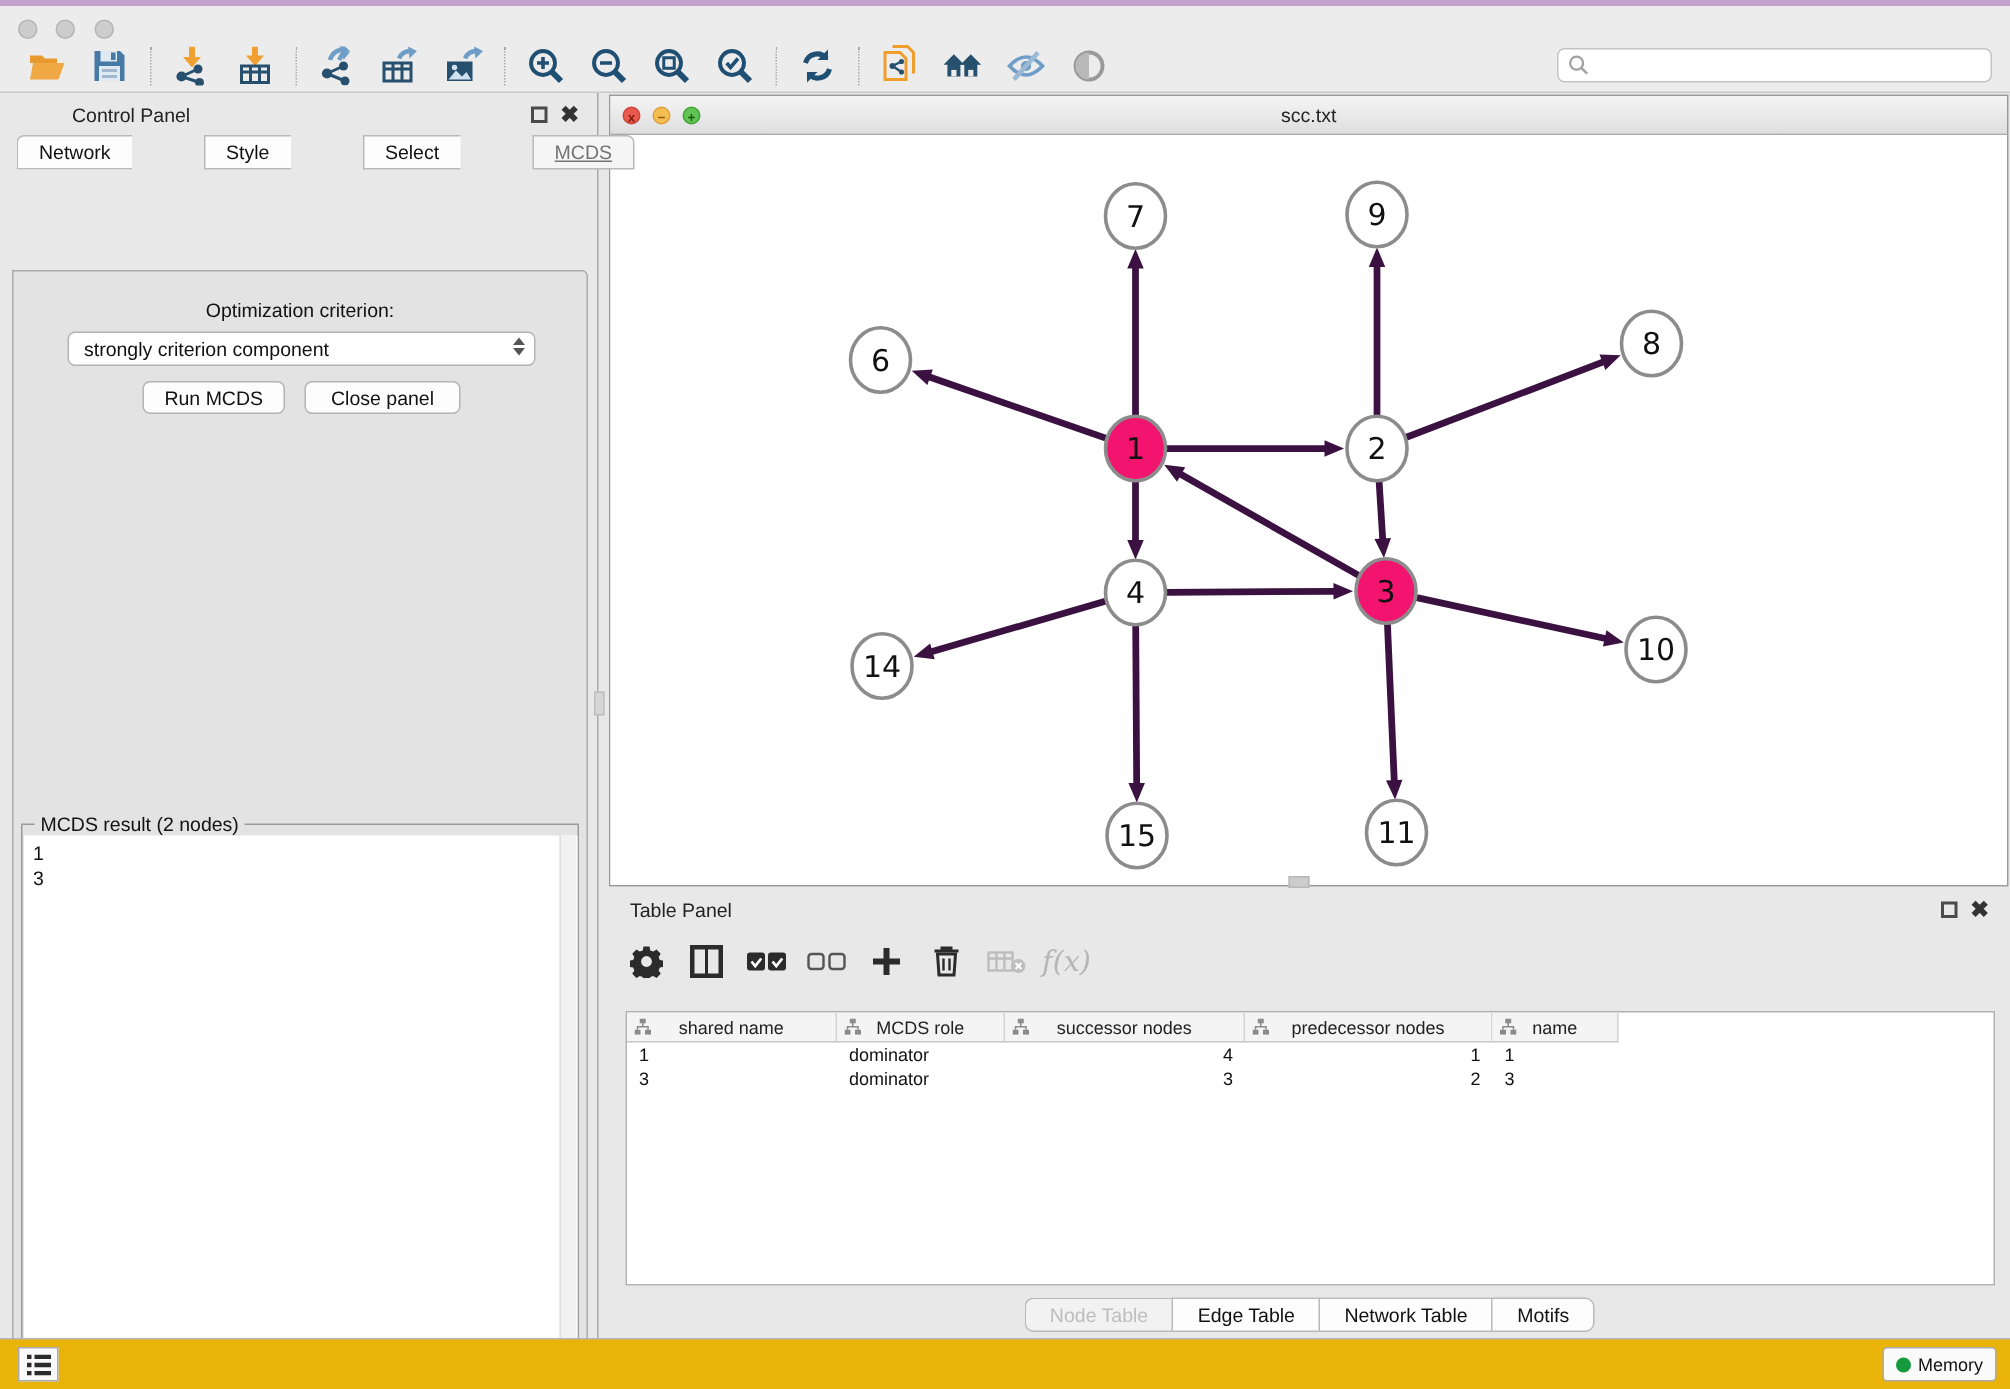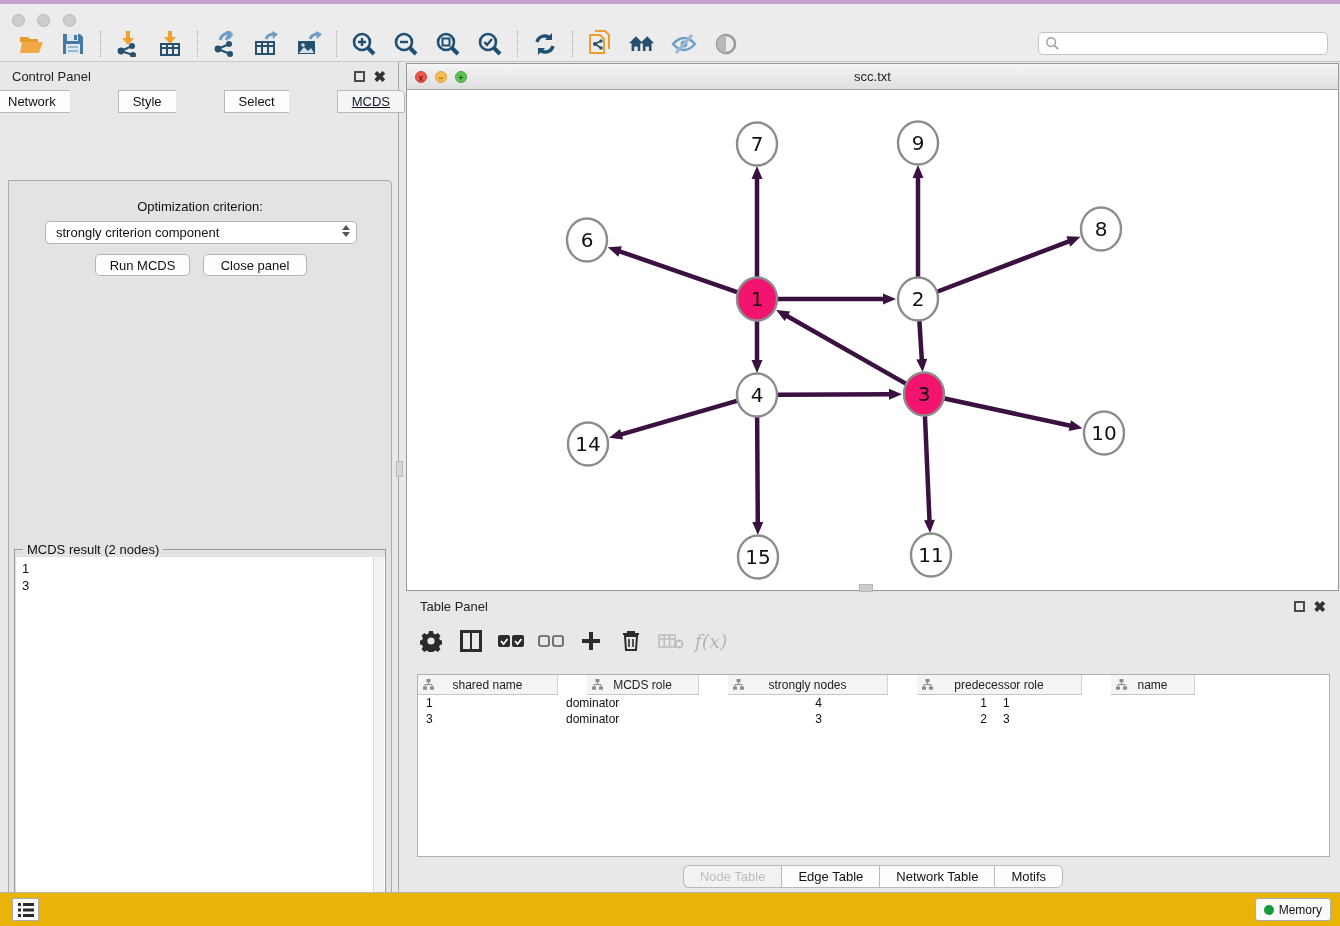--- a/index.html
+++ b/index.html
@@ -15,30 +15,30 @@
 
   
   #toolbar { left:0; top:27px; width:1340px; height:35px; background:#ececec; border-bottom:1px solid #c9c9c9; display:flex; align-items:center; padding-left:10px; }
   .tb-icon { width:26px; height:26px; margin:0 8px; display:flex; align-items:center; justify-content:center; cursor:default; }
   .tb-sep { width:1px; height:26px; margin:0 6px; border-left:1px dotted #a9a9a9; }
   #search-box { position:absolute; right:12px; top:5px; width:290px; height:23px; background:#fff; border:1px solid #c4c4c4; border-radius:5px; display:flex; align-items:center; padding-left:6px; }
   #search-box svg { opacity:.55; }
   #search-input { border:none; outline:none; flex:1; height:19px; font-size:12px; background:transparent; }
 
   
-  #control-panel { left:0; top:62px; width:399px; height:830px; background:#e8e8e8; border-right:1px solid #a9a9a9; }
+  #control-panel { left:0; top:62px; width:399px; height:830px; background:#e8e8e8; border-right:1px solid #a9a9a9;padding-left:36px; }
   .panel-header { height:28px; display:flex; align-items:center; padding:0 12px; font-size:13px; color:#222; }
   .panel-header .spacer { flex:1; }
   .float-btn { width:11px; height:11px; border:2px solid #4a4a4a; margin-right:8px; }
   .close-btn { font-size:15px; font-weight:bold; color:#333; line-height:11px; }
   .tabstrip { display:flex; justify-content:center; position:relative; z-index:2;gap:48px; }
   .tab { font-size:13px; padding:3px 14px; background:#fdfdfd; border:1px solid #b9b9b9; border-right:none; color:#111; }
   .tab:first-child { border-radius:5px 0 0 0; }
   .tab:last-child  { border-right:1px solid #b9b9b9; border-radius:0 5px 0 0; }
-  .tab.active { background:#f5f5f5; color:#0f172a;text-decoration:underline; }
+  .tab.active { background:#f5f5f5; color:#737373;text-decoration:underline; }
   #cp-content { left:8px; top:118px; width:384px; height:763px; background:#e3e3e3; border:1px solid #ababab; border-radius:0 4px 4px 4px; }
   #opt-label { top:18px; width:100%; text-align:center; font-size:13px; color:#111; }
   #opt-select { left:36px; top:40px; width:312px; height:23px; background:#fff; border:1px solid #b4b4b4; border-radius:5px; font-size:13px; color:#111; display:flex; align-items:center; padding-left:10px; }
   .stepper { position:absolute; right:6px; top:3px; display:flex; flex-direction:column; gap:2px; }
   .stepper i { width:0; height:0; border-left:4px solid transparent; border-right:4px solid transparent; }
   .stepper .up { border-bottom:5px solid #555; }
   .stepper .dn { border-top:5px solid #555; }
   .cp-btn { height:22px; background:#fdfdfd; border:1px solid #b4b4b4; border-radius:5px; font-size:13px; color:#111; display:flex; align-items:center; justify-content:center; }
   #run-btn   { left:86px; top:73px; width:95px; }
   #close-btn { left:194px; top:73px; width:104px; }
@@ -57,21 +57,21 @@
   .tl.green  { background:#5fc454; border:1px solid #44a338; color:#1a5e12; }
   #net-title { position:absolute; left:0; width:100%; text-align:center; font-size:13px; color:#222; }
   #net-canvas { left:0; top:26px; width:931px; height:500px; background:#fff; }
   #net-bottom-grip { left:859px; top:584px; width:14px; height:8px; background:#ccc; border:1px solid #b8b8b8; }
 
   
   #table-panel { left:406px; top:592px; width:934px; height:300px; background:#e8e8e8; }
   #tp-toolbar { left:12px; top:36px; display:flex; align-items:center; gap:14px; }
   .tp-icon { width:26px; height:26px; display:flex; align-items:center; justify-content:center; }
   #tbl { left:11px; top:82px; width:913px; height:183px; background:#fff; border:1px solid #b0b0b0; overflow:hidden; }
-  #tbl-header { display:flex; height:20px;gap:29px; }
+  #tbl-header { display:flex; height:20px; }
   .th { background:#f4f4f4; border-right:1px solid #d4d4d4; border-bottom:1px solid #c7c7c7; font-size:12px; color:#222; display:flex; align-items:center; justify-content:center; position:relative; }
   .th .hier { position:absolute; left:5px; top:4px; }
   .tr { display:flex; height:16px; }
   .td { font-size:12px; color:#111; padding:0 8px; line-height:16px; overflow:hidden; }
   #bottom-tabs { left:0; top:273px; width:934px; display:flex; justify-content:center; }
   .btab { font-size:13px; padding:3px 16px; background:#fdfdfd; border:1px solid #b9b9b9; border-right:none; color:#111; }
   .btab:first-child { border-radius:6px 0 0 6px; }
   .btab:last-child { border-right:1px solid #b9b9b9; border-radius:0 6px 6px 0; }
   .btab.active { color:#bdbdbd; background:#f2f2f2; }
 
@@ -441,32 +441,32 @@
         </div>
         <div class="th" style="width: 160px;">
           <svg class="hier" width="11" height="11" viewBox="0 0 11 11">
             <g fill="#8a8a8a">
               <rect x="3.5" y="0" width="4" height="3.2"></rect>
               <rect x="0" y="7.5" width="4" height="3.2"></rect>
               <rect x="7" y="7.5" width="4" height="3.2"></rect>
             </g>
             <path d="M5.5 3 v2.5 M2 7.5 v-2 h7 v2" stroke="#8a8a8a" stroke-width="1" fill="none"></path>
           </svg>
-          <span>strongly nodes</span>
+          <span>successor nodes</span>
         </div>
         <div class="th" style="width: 165px;">
           <svg class="hier" width="11" height="11" viewBox="0 0 11 11">
             <g fill="#8a8a8a">
               <rect x="3.5" y="0" width="4" height="3.2"></rect>
               <rect x="0" y="7.5" width="4" height="3.2"></rect>
               <rect x="7" y="7.5" width="4" height="3.2"></rect>
             </g>
             <path d="M5.5 3 v2.5 M2 7.5 v-2 h7 v2" stroke="#8a8a8a" stroke-width="1" fill="none"></path>
           </svg>
-          <span>predecessor role</span>
+          <span>predecessor nodes</span>
         </div>
         <div class="th" style="width: 84px;">
           <svg class="hier" width="11" height="11" viewBox="0 0 11 11">
             <g fill="#8a8a8a">
               <rect x="3.5" y="0" width="4" height="3.2"></rect>
               <rect x="0" y="7.5" width="4" height="3.2"></rect>
               <rect x="7" y="7.5" width="4" height="3.2"></rect>
             </g>
             <path d="M5.5 3 v2.5 M2 7.5 v-2 h7 v2" stroke="#8a8a8a" stroke-width="1" fill="none"></path>
           </svg>

